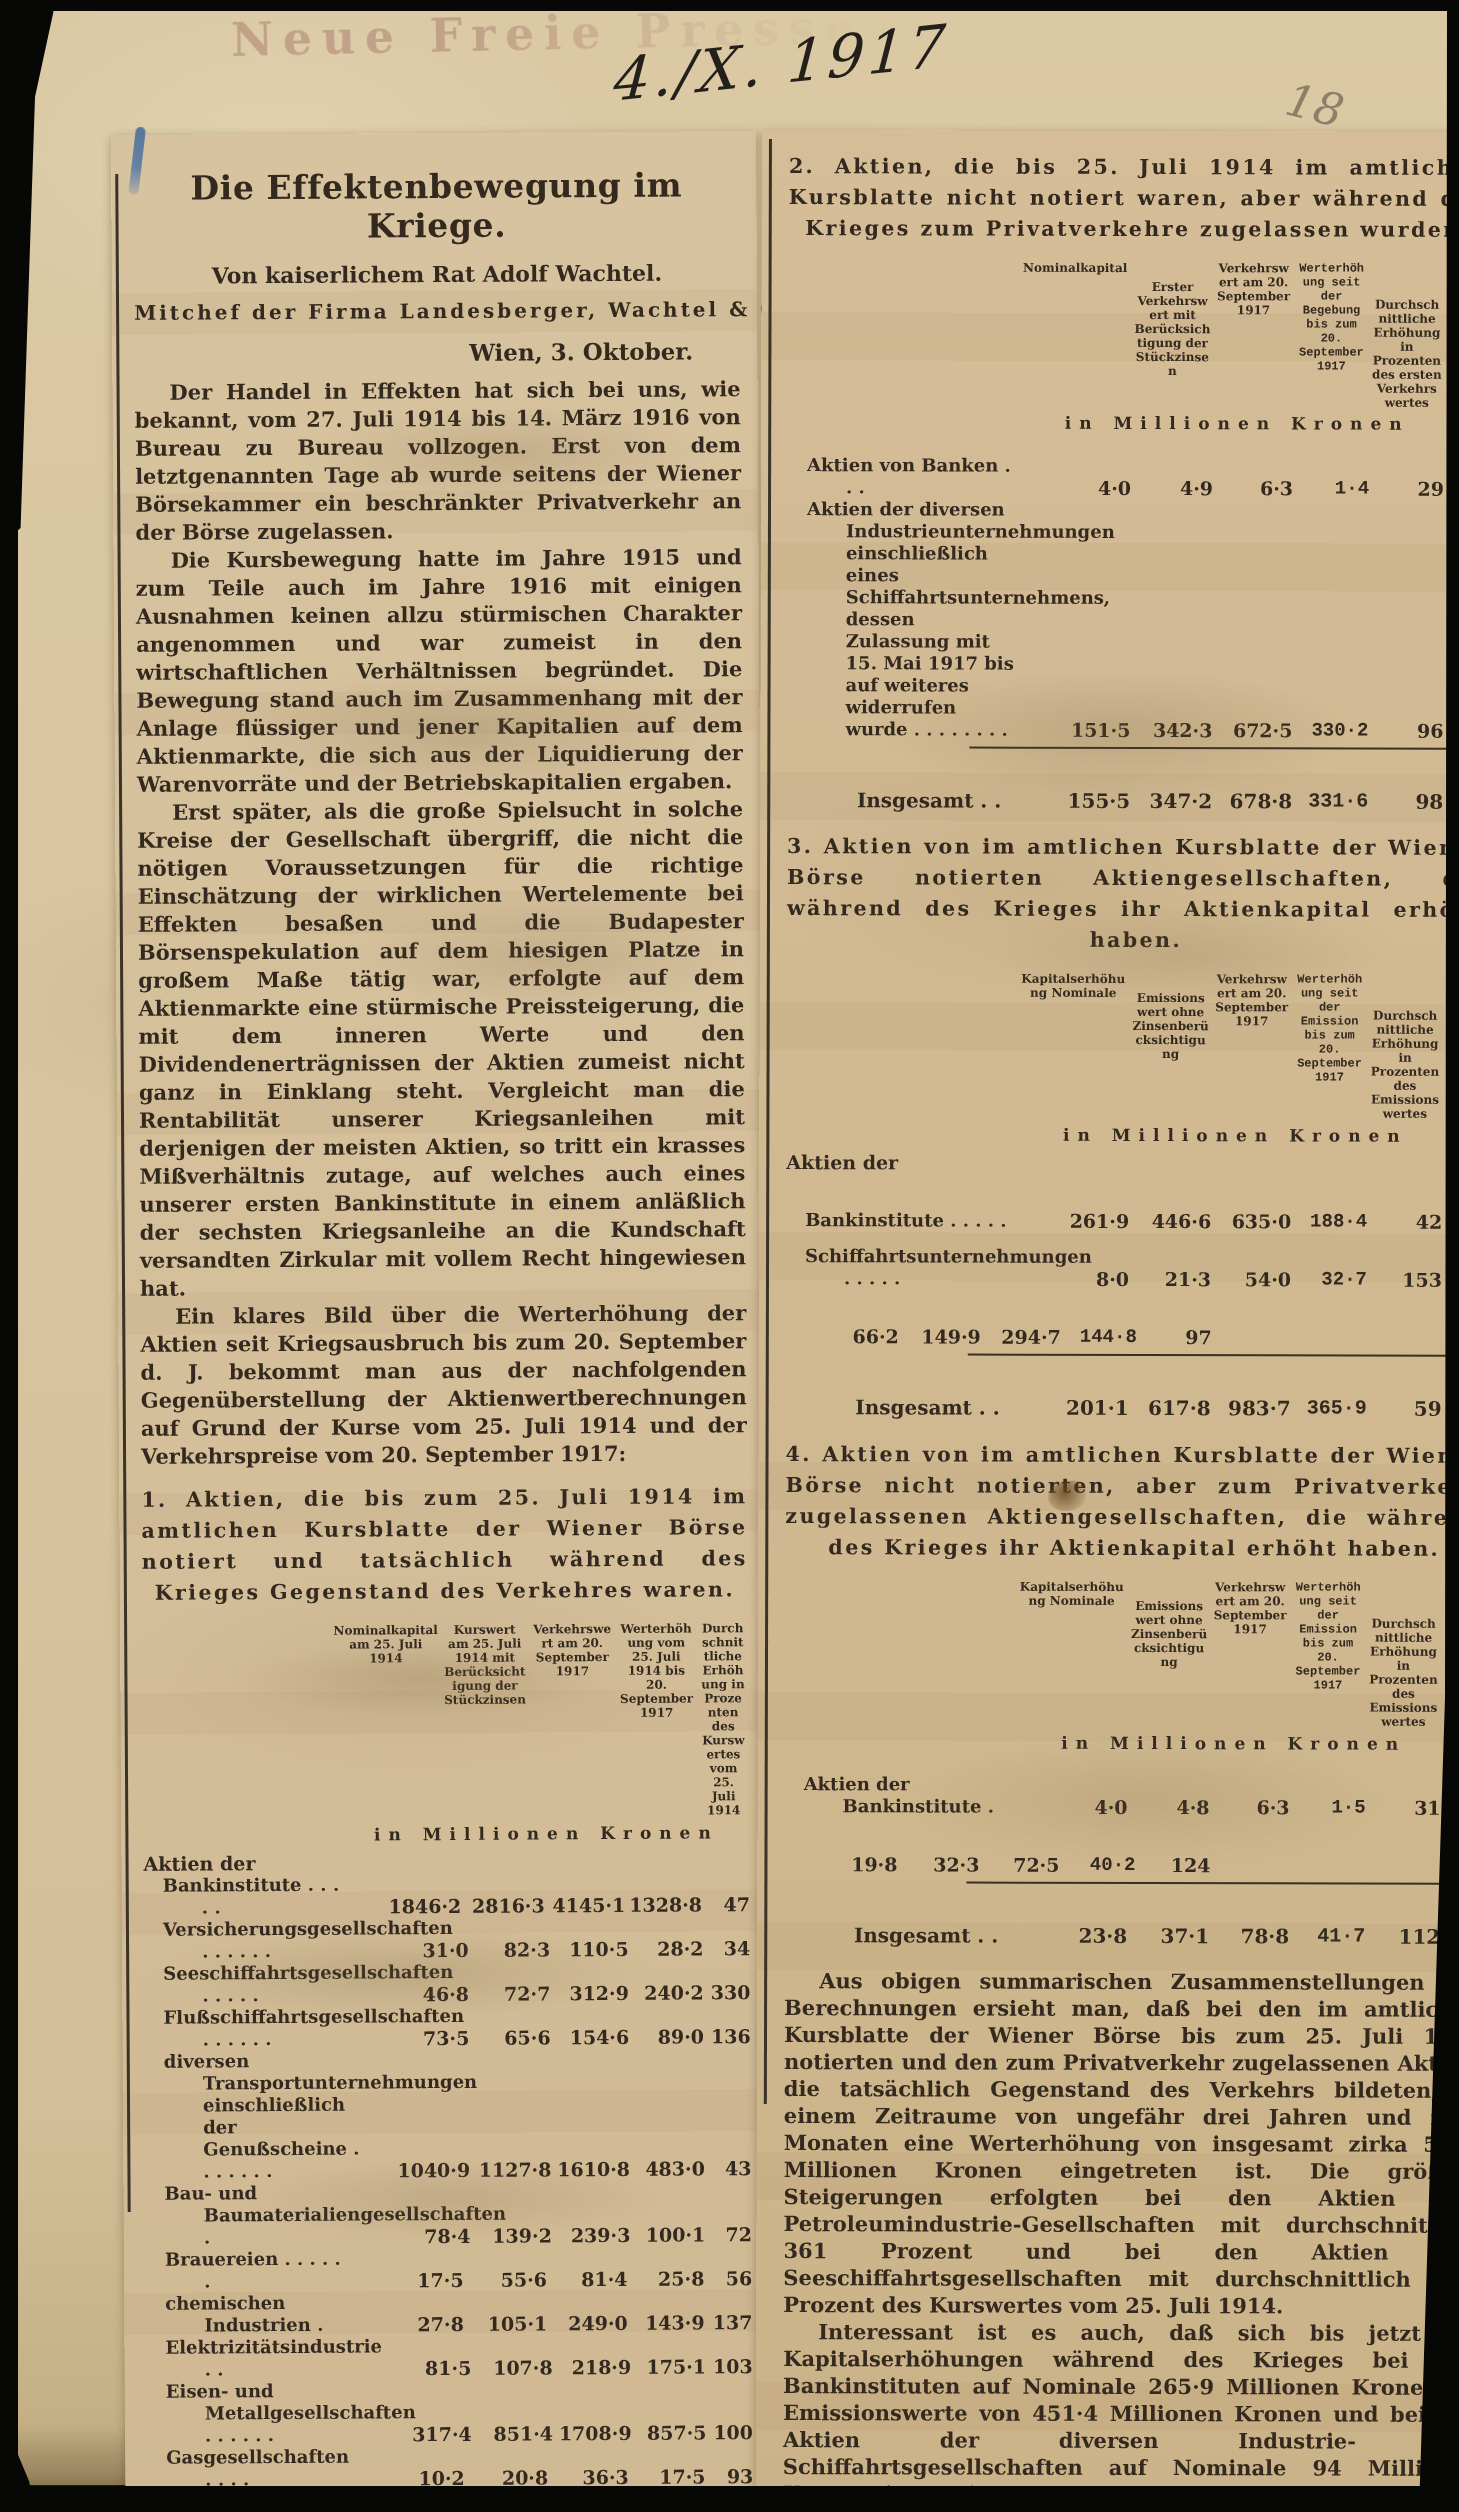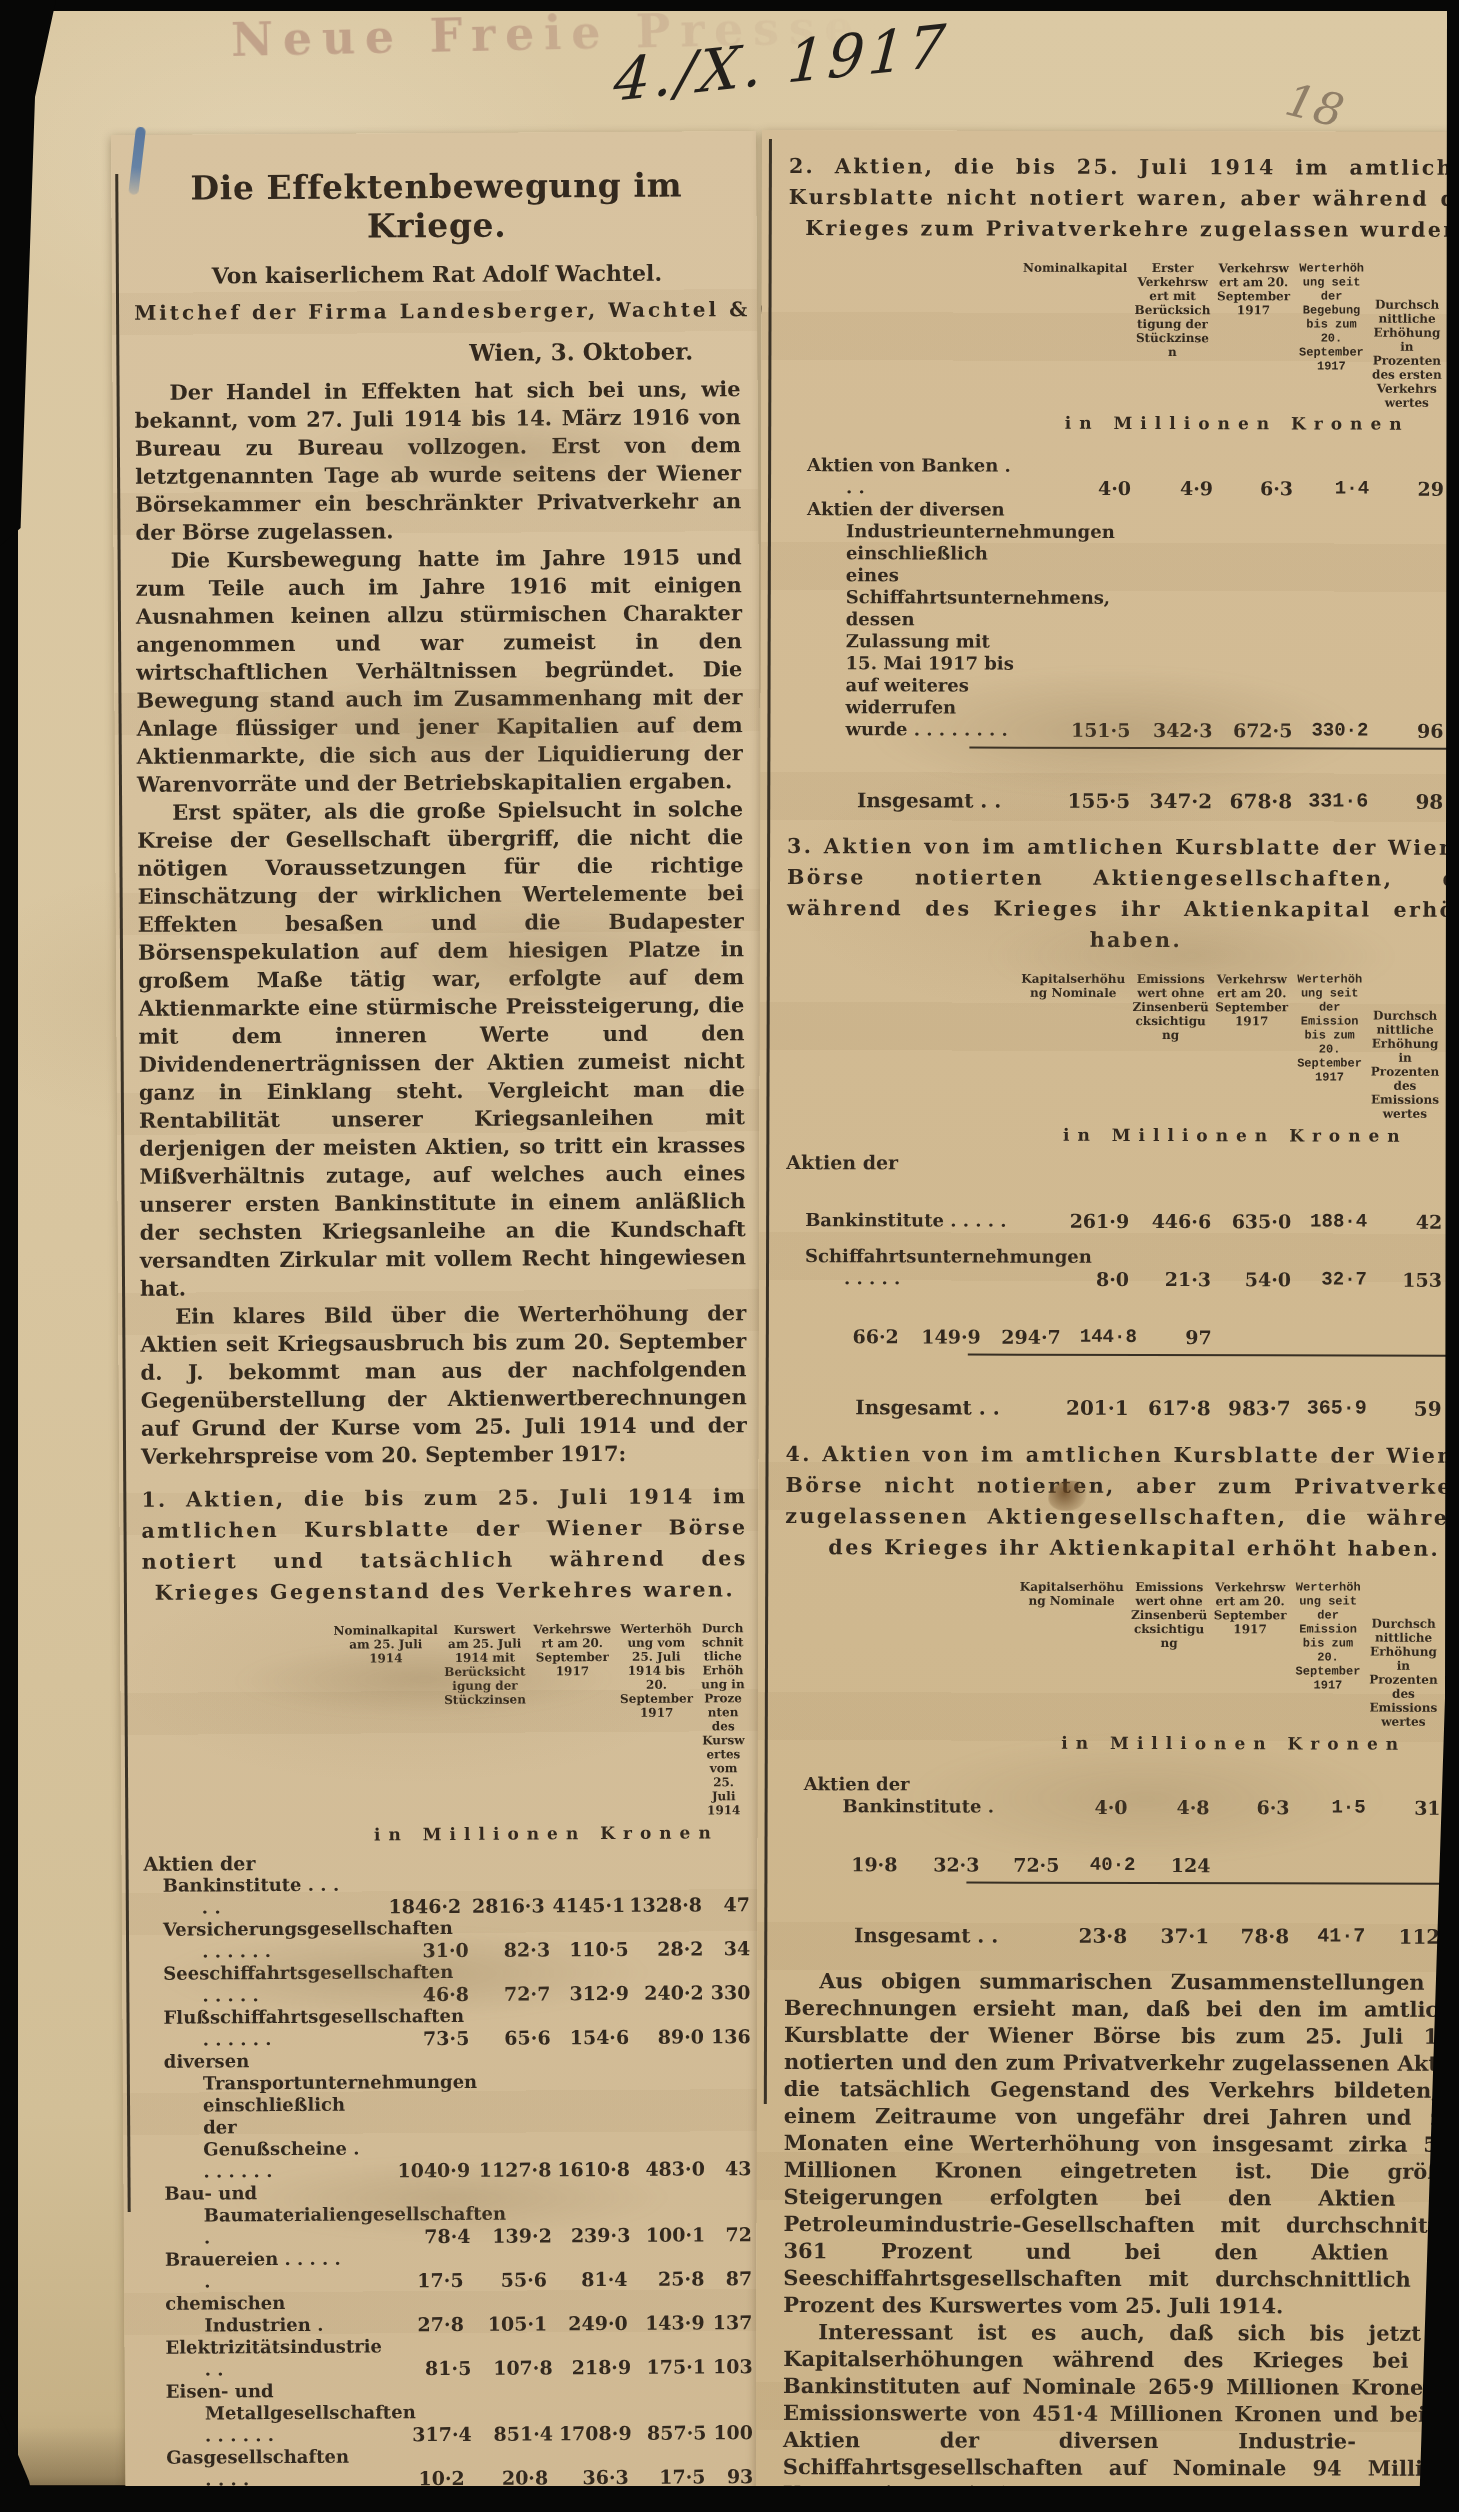--- a/index.html
+++ b/index.html
@@ -136,21 +136,21 @@
   
   .tbl-left .tlabel{width:216px;}
   .tbl-left .v0{width:119px;}
   .tbl-left .v1{width:89px;}
   .tbl-left .v2{width:86px;}
   .tbl-left .v3{width:82px;}
   .tbl-left .v4{width:51px;}
   
   .tbl-right .tlabel{width:230px;}
   .tbl-right .v0{width:113px;}
-  .tbl-right .v1{width:82px;}
+  .tbl-right .v1{width:82px;margin-top:19px;}
   .tbl-right .v2{width:80px;}
   .tbl-right .v3{width:76px;font-family:Liberation Mono, monospace;}
   .tbl-right .v4{width:75px;margin-top:36px;}
   .tbl{margin-bottom:20.6px;}
 </style>
 </head>
 <body>
 
 <div class="album-page">
   <div class="stamp">Neue Freie Presse</div>
@@ -241,21 +241,21 @@
     <div class="tval v2">239·3</div>
     <div class="tval v3">100·1</div>
     <div class="tval v4">72</div>
   </div>
         <div class="trow">
     <div class="tlabel">Brauereien . . . . . .</div>
     <div class="tval v0">17·5</div>
     <div class="tval v1">55·6</div>
     <div class="tval v2">81·4</div>
     <div class="tval v3">25·8</div>
-    <div class="tval v4">87</div>
+    <div class="tval v4">56</div>
   </div>
         <div class="trow">
     <div class="tlabel">chemischen Industrien .</div>
     <div class="tval v0">27·8</div>
     <div class="tval v1">105·1</div>
     <div class="tval v2">249·0</div>
     <div class="tval v3">143·9</div>
     <div class="tval v4">137</div>
   </div>
         <div class="trow">

